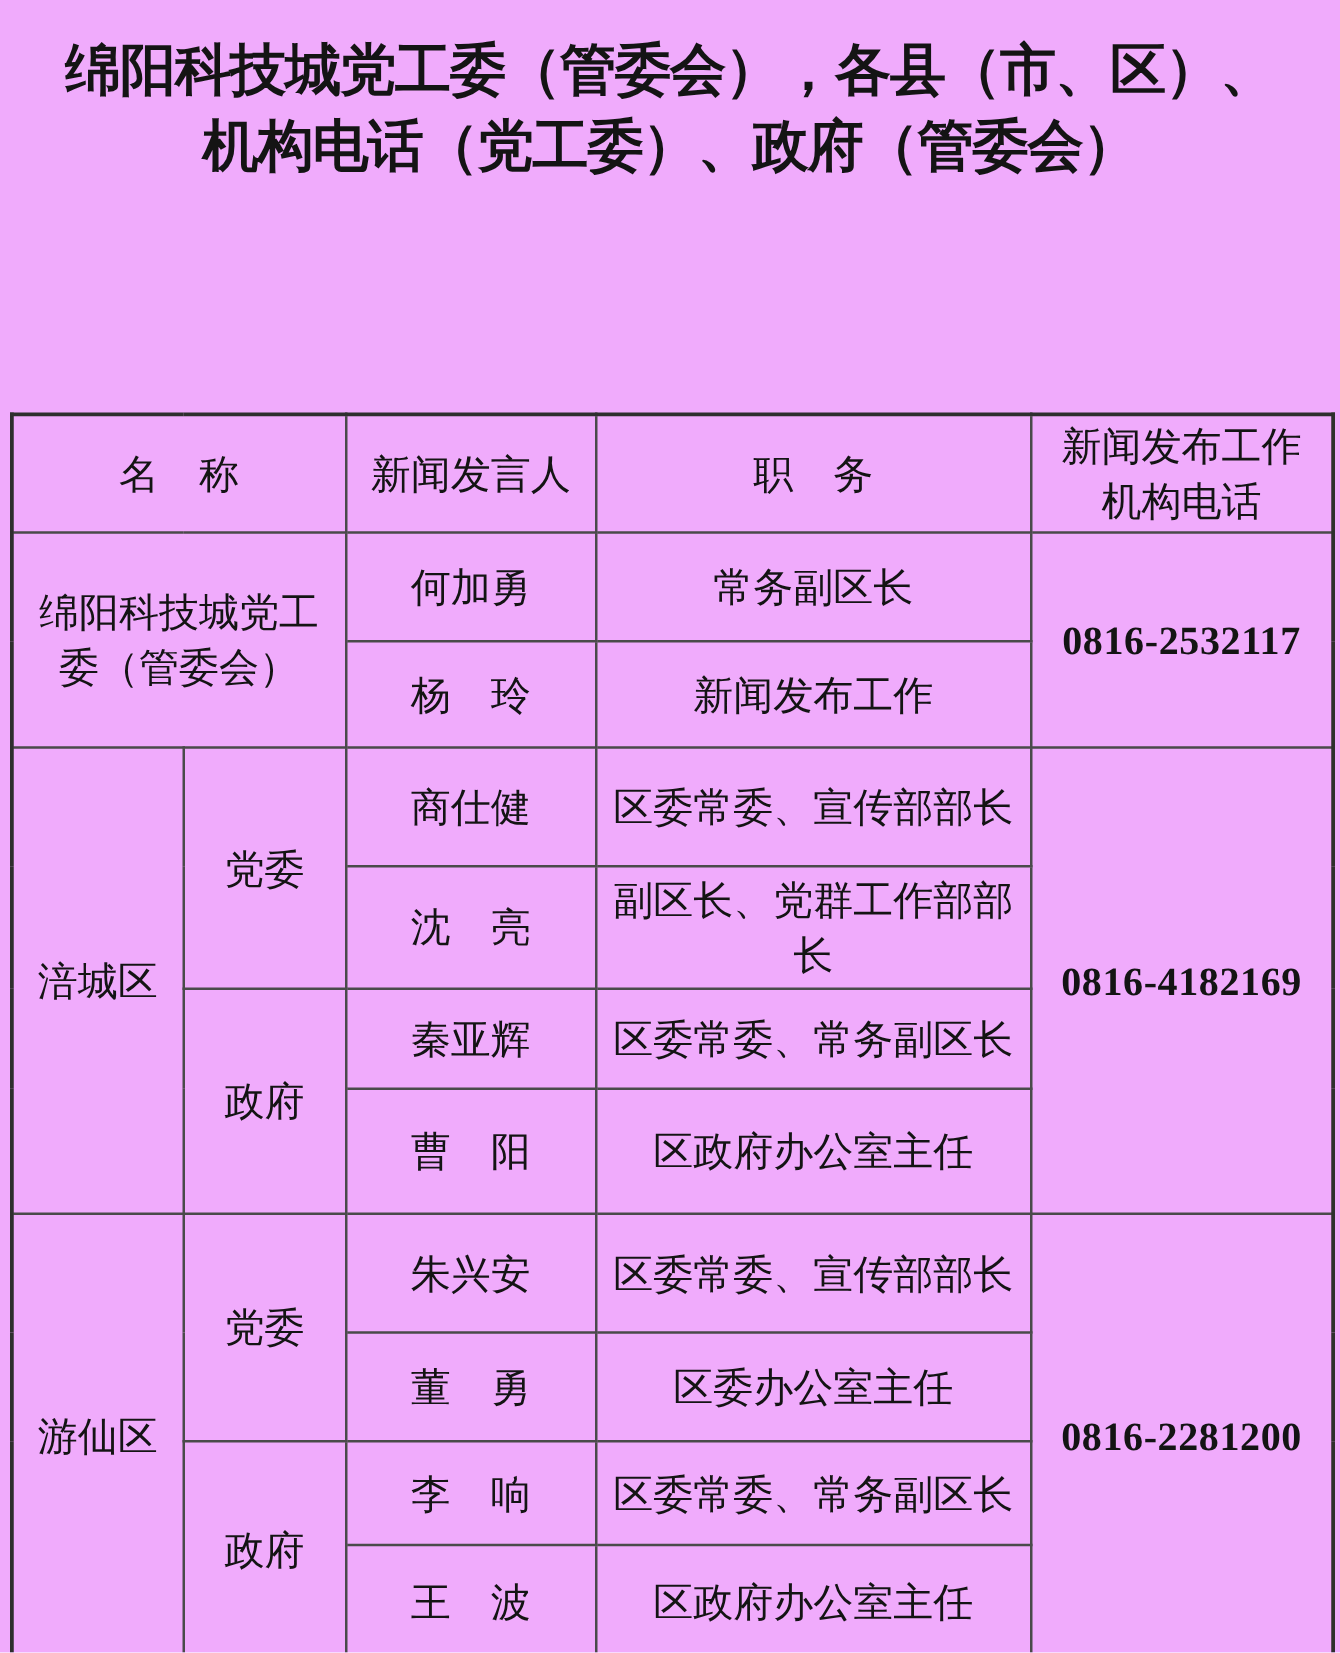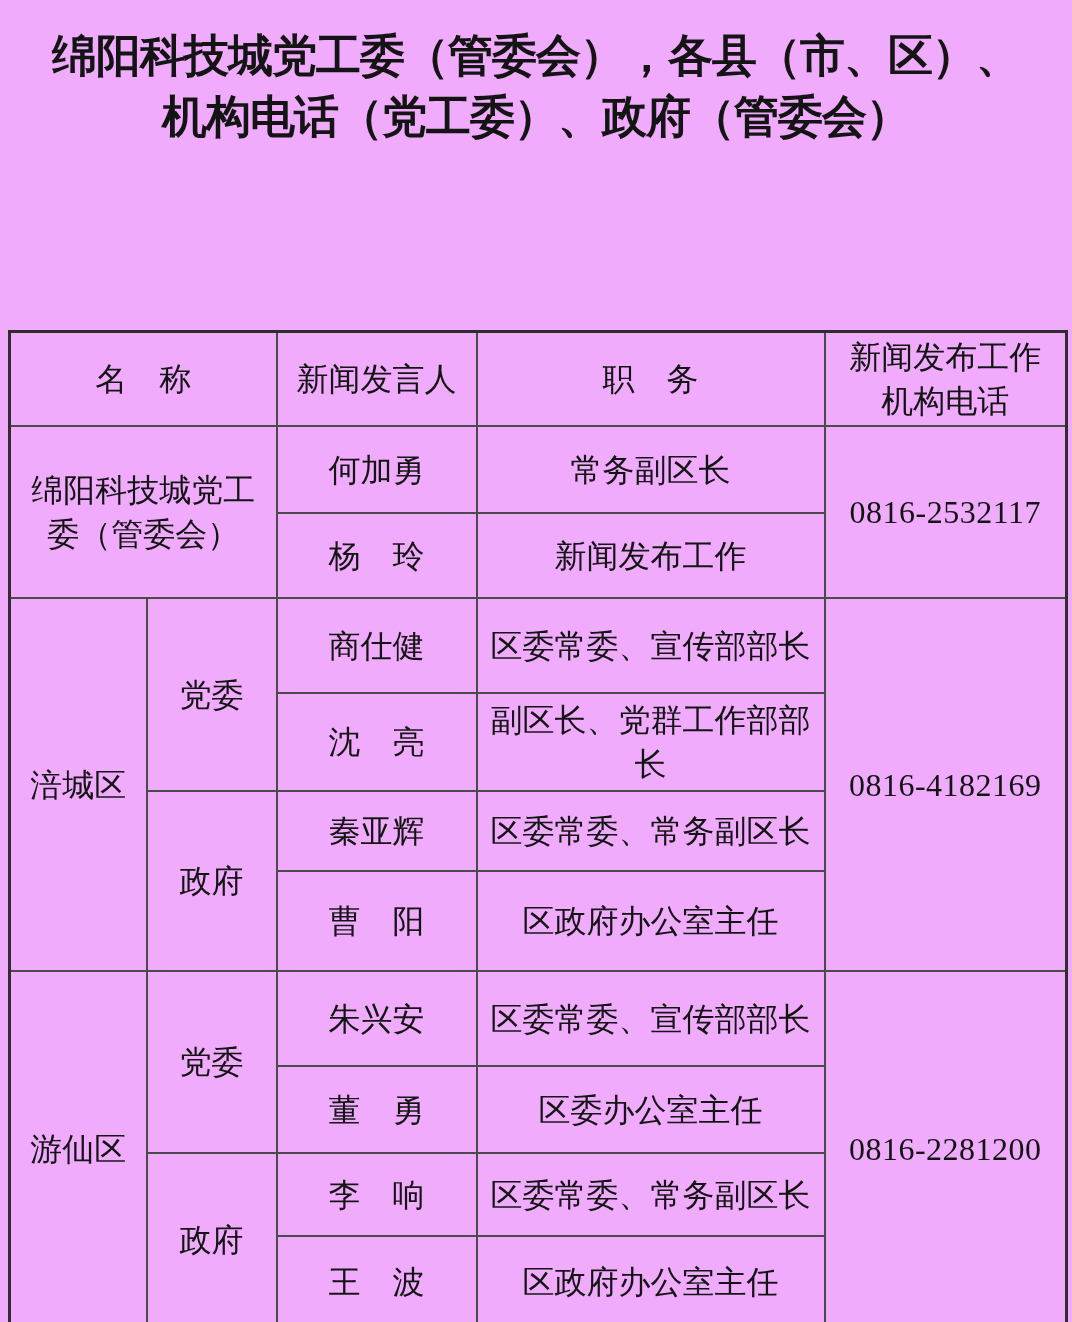--- a/index.html
+++ b/index.html
@@ -34,21 +34,21 @@
   table.sp-table td {
     border: 2px solid #4a4a4a;
     text-align: center;
     vertical-align: middle;
     font-size: 32px;
     line-height: 1.38;
     padding: 2px 8px;
     overflow: hidden;
   }
   td.hdr { font-size: 32px; }
-  td.phone { font-size: 33px; letter-spacing: 0.5px; white-space: nowrap; }
+  td.phone { font-size: 33px; letter-spacing: 0.5px; white-space: nowrap; font-weight: bold; }
   td.orgname { line-height: 1.35; }
 </style>
 </head>
 <body>
 
 <div class="page">
 
   <div class="doc-title">
     <div>绵阳科技城党工委（管委会），各县（市、区）、</div>
     <div>机构电话（党工委）、政府（管委会）</div>

